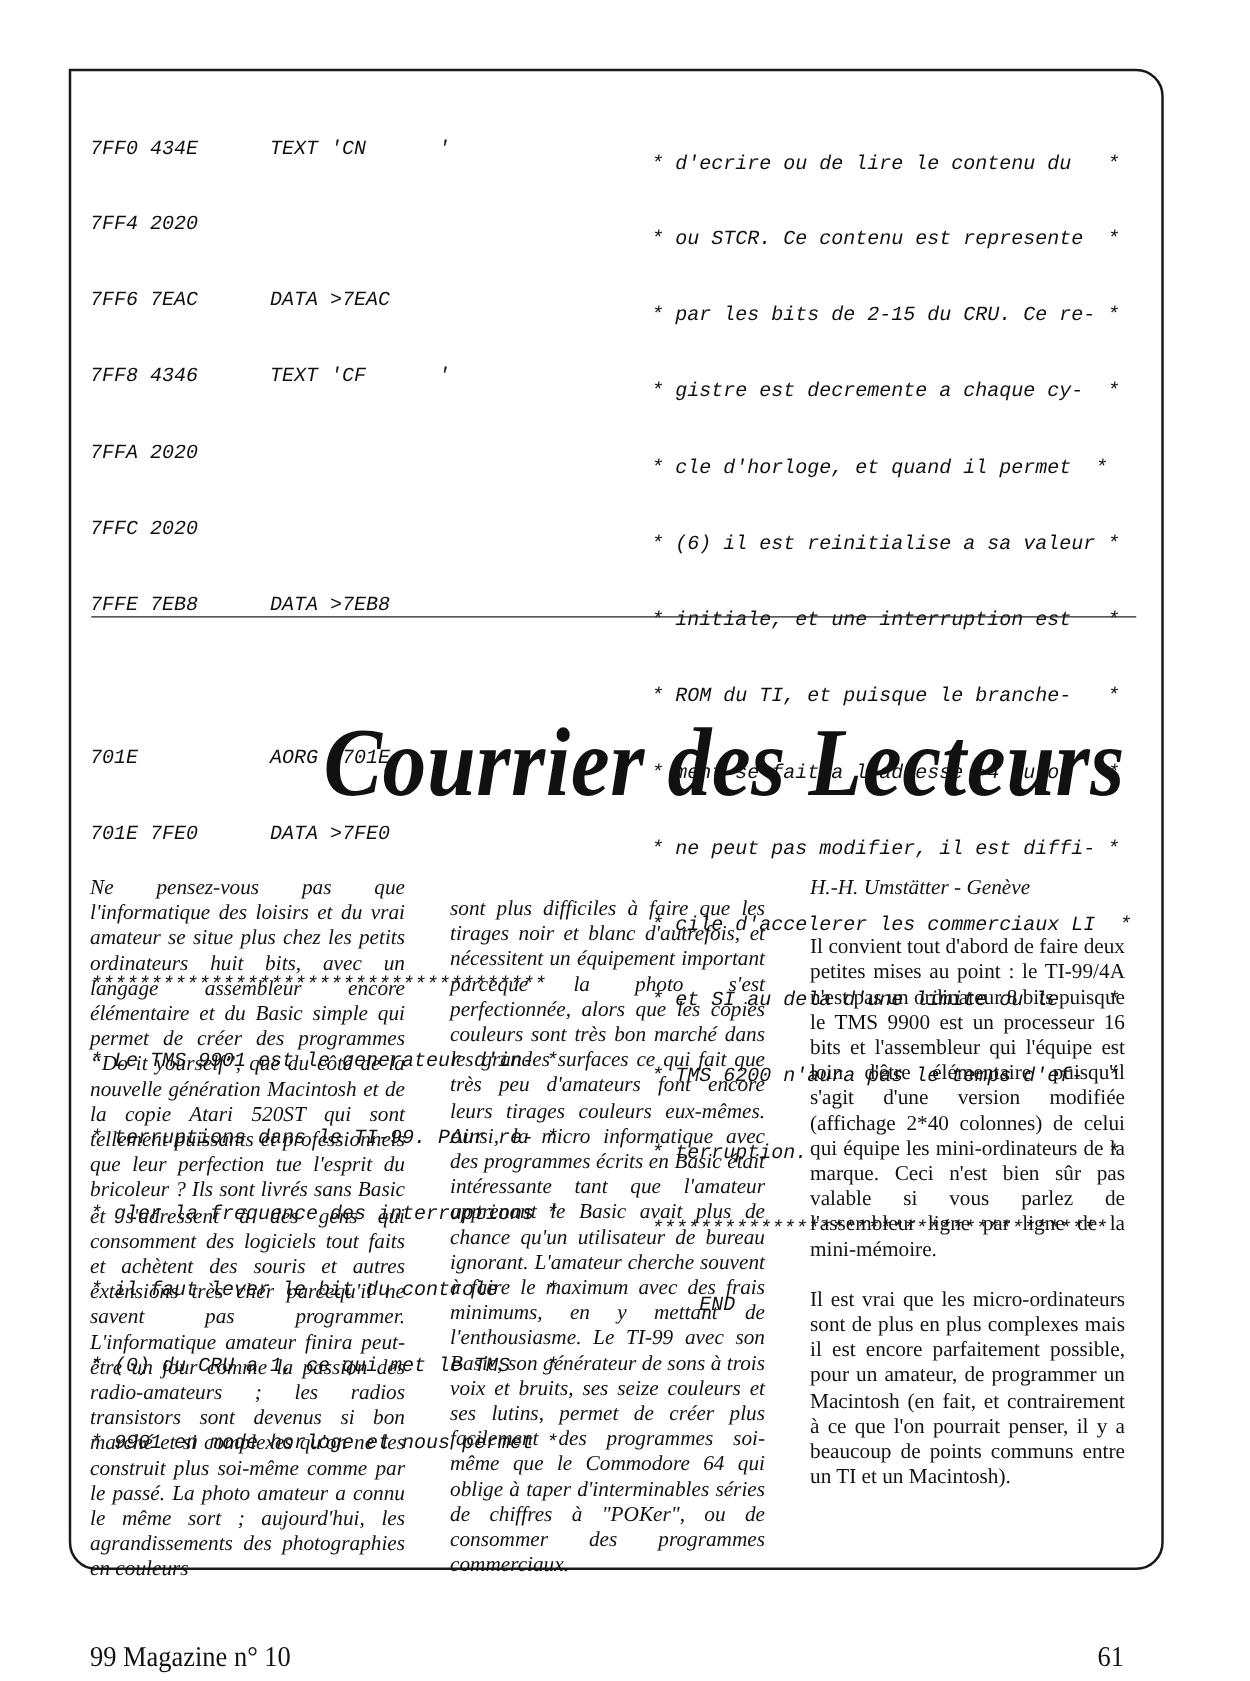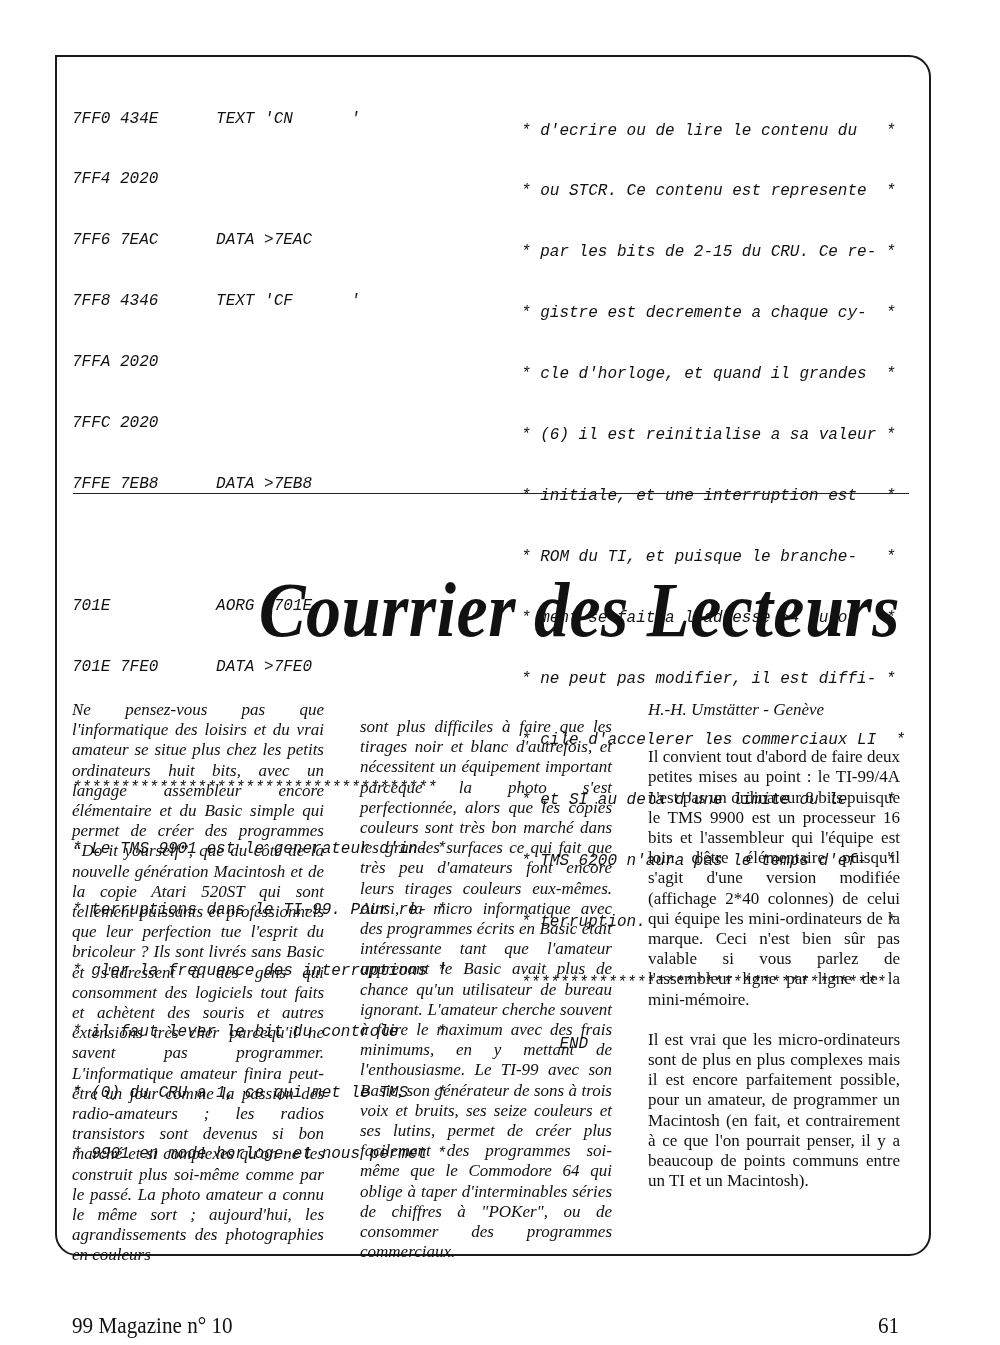--- a/index.html
+++ b/index.html
@@ -66,21 +66,21 @@
   <span class="code-line">* il faut lever le bit du controle    *</span>
   <span class="code-line">* (0) du CRU a 1, ce qui met le TMS   *</span>
   <span class="code-line">* 9901 en mode horloge et nous permet *</span>
 </div>
 
 <div class="code code-right">
   <span class="code-line">* d'ecrire ou de lire le contenu du   *</span>
   <span class="code-line">* ou STCR. Ce contenu est represente  *</span>
   <span class="code-line">* par les bits de 2-15 du CRU. Ce re- *</span>
   <span class="code-line">* gistre est decremente a chaque cy-  *</span>
-  <span class="code-line">* cle d'horloge, et quand il grandes  *</span>
+  <span class="code-line">* cle d'horloge, et quand il permet  *</span>
   <span class="code-line">* (6) il est reinitialise a sa valeur *</span>
   <span class="code-line">* initiale, et une interruption est   *</span>
   <span class="code-line">* ROM du TI, et puisque le branche-   *</span>
   <span class="code-line">* ment se fait a l'adresse &gt;4 qu'on   *</span>
   <span class="code-line">* ne peut pas modifier, il est diffi- *</span>
   <span class="code-line">* cile d'accelerer les commerciaux LI  *</span>
   <span class="code-line">* et SI au dela d'une limite ou le    *</span>
   <span class="code-line">* TMS 6200 n'aura pas le temps d'ef-  *</span>
   <span class="code-line">* terruption.                         *</span>
   <span class="code-line">**************************************</span>

